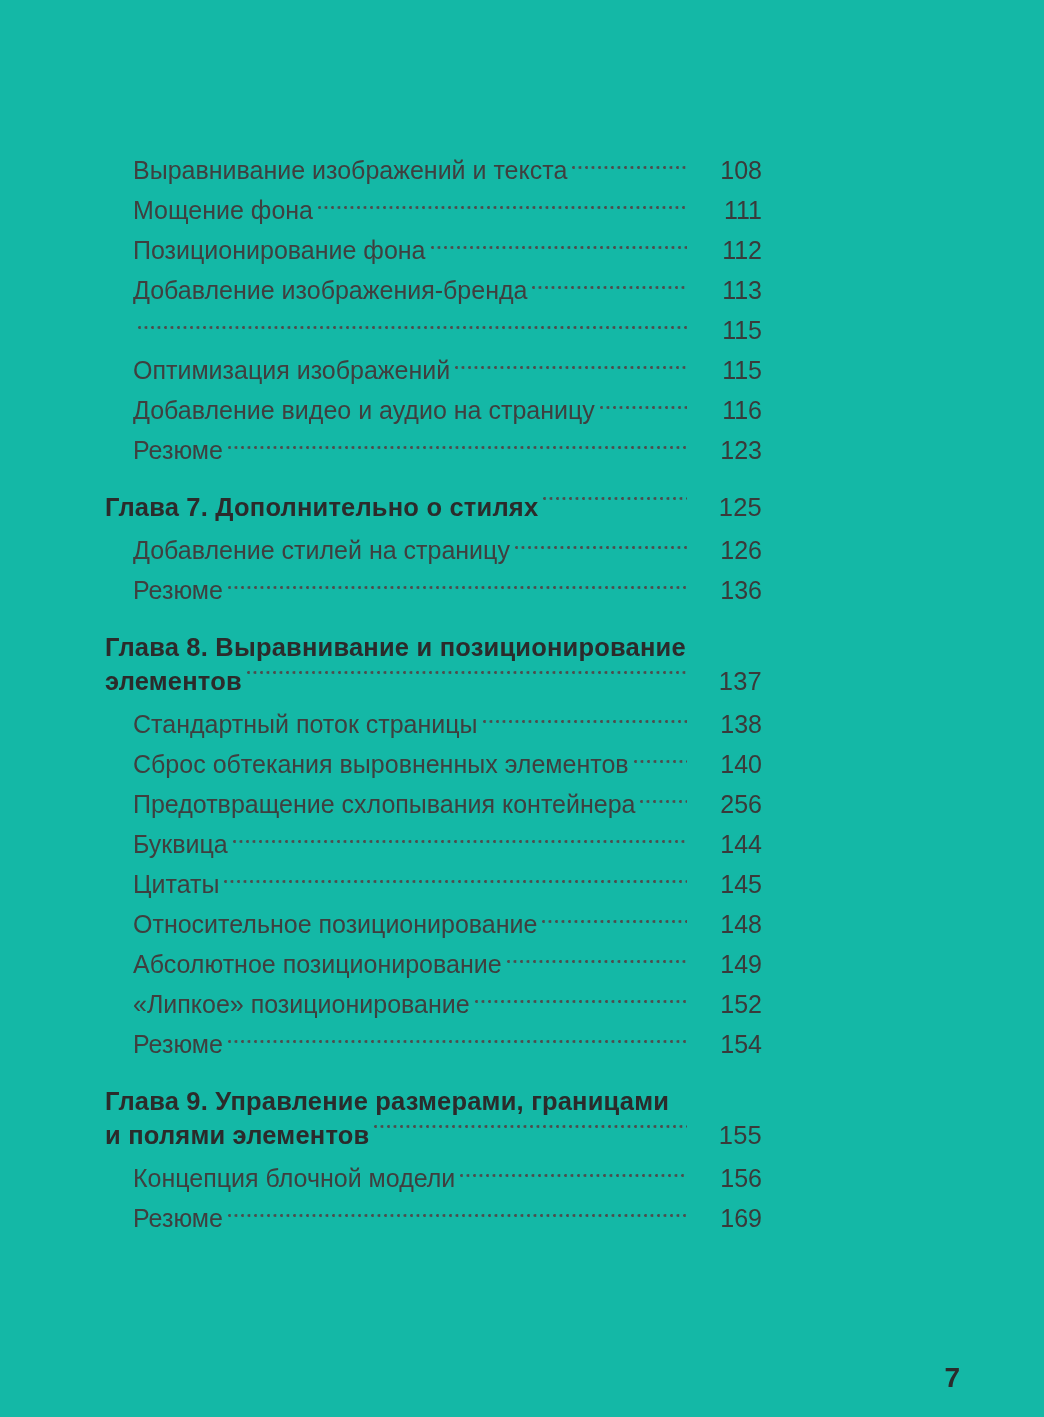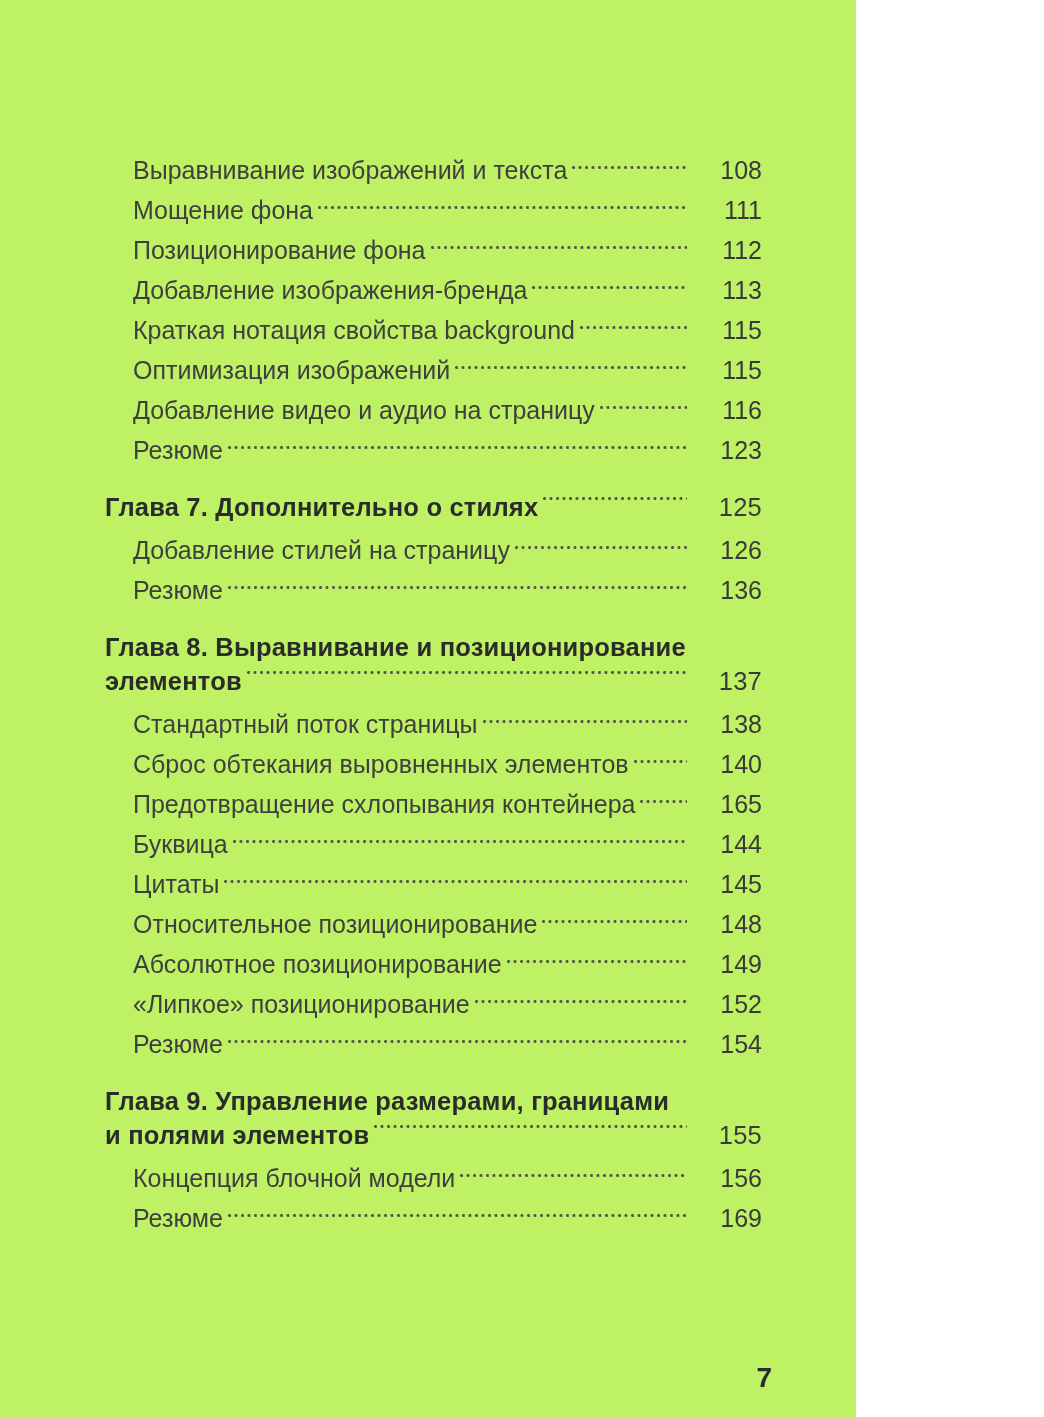--- a/index.html
+++ b/index.html
@@ -2,23 +2,23 @@
 <html><head>
 <meta charset="utf-8">
 <style>
   html, body {
     margin: 0;
     padding: 0;
     background: #ffffff;
   }
   .page {
     position: relative;
-    width: 856px;
+    width: 1044px;
     height: 1417px;
-    background: #bef264;
+    background: #14b8a6;
     overflow: hidden;
     font-family: "Liberation Sans", "DejaVu Sans", sans-serif;
     color: #3f3f3f;
   }
   .toc {
     position: absolute;
     left: 105px;
     top: 150px;
     width: 657px;
   }
@@ -115,21 +115,20 @@
       </div>
       <div class="entry section">
         <div class="line">
           <span class="title">Добавление изображения-бренда</span>
           <span class="leader"></span>
           <span class="pnum">113</span>
         </div>
       </div>
       <div class="entry section">
         <div class="line">
-          <span class="title">Краткая нотация свойства background</span>
           <span class="leader"></span>
           <span class="pnum">115</span>
         </div>
       </div>
       <div class="entry section">
         <div class="line">
           <span class="title">Оптимизация изображений</span>
           <span class="leader"></span>
           <span class="pnum">115</span>
         </div>
@@ -190,21 +189,21 @@
         <div class="line">
           <span class="title">Сброс обтекания выровненных элементов</span>
           <span class="leader"></span>
           <span class="pnum">140</span>
         </div>
       </div>
       <div class="entry section">
         <div class="line">
           <span class="title">Предотвращение схлопывания контейнера</span>
           <span class="leader"></span>
-          <span class="pnum">165</span>
+          <span class="pnum">256</span>
         </div>
       </div>
       <div class="entry section">
         <div class="line">
           <span class="title">Буквица</span>
           <span class="leader"></span>
           <span class="pnum">144</span>
         </div>
       </div>
       <div class="entry section">

